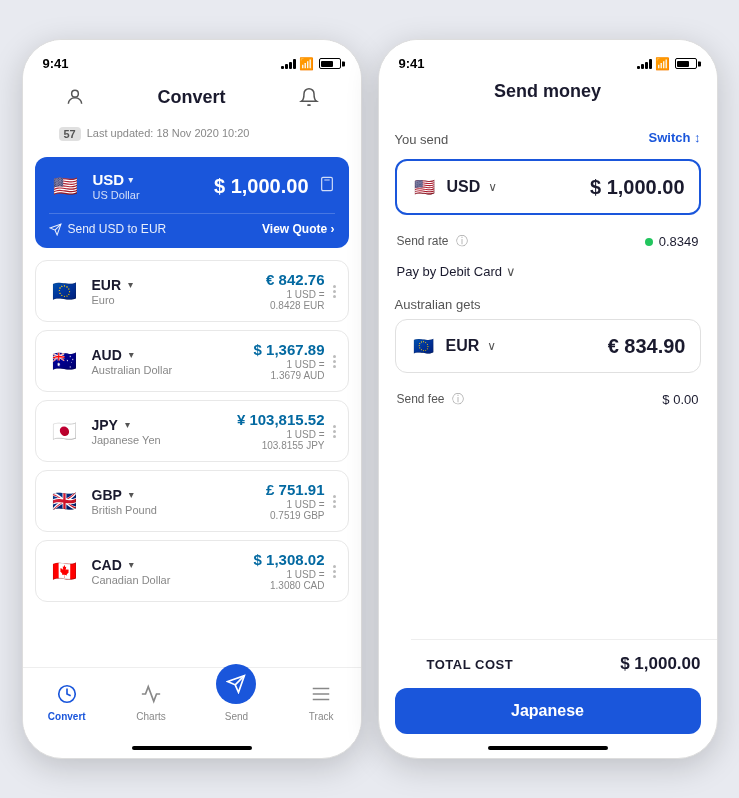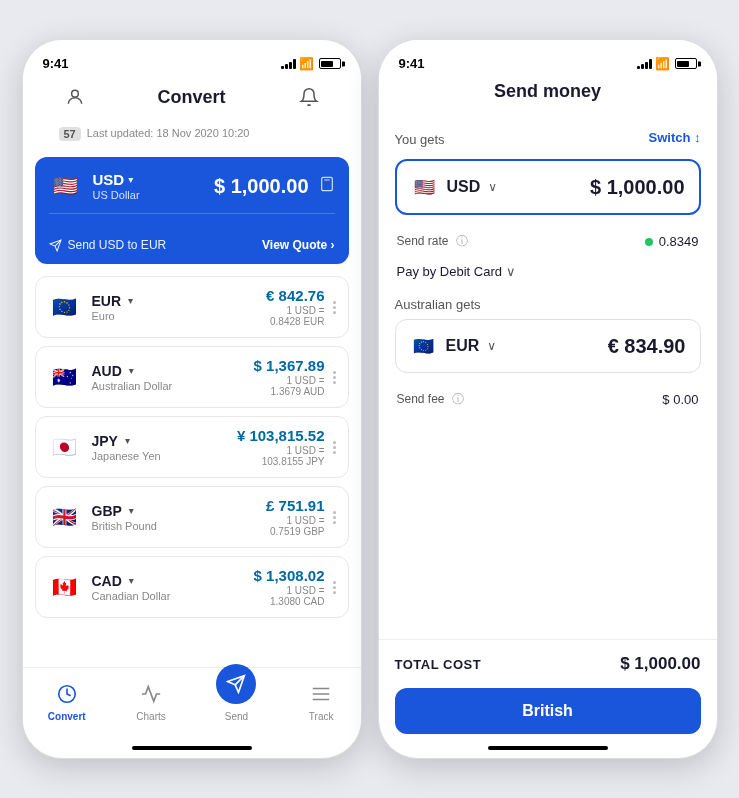--- a/index.html
+++ b/index.html
@@ -186,21 +186,21 @@
     }
     .calc-icon {
       color: rgba(255,255,255,0.8);
       font-size: 16px;
     }
     .send-usd-row {
       display: flex;
       align-items: center;
       justify-content: space-between;
       margin-top: 10px;
-      padding-top: 24px;
+      padding-top: 8px;
       border-top: 1px solid rgba(255,255,255,0.2);
     }
     .send-usd-left {
       display: flex;
       align-items: center;
       gap: 6px;
       font-size: 12px;
       color: rgba(255,255,255,0.9);
     }
     .view-quote {
@@ -399,20 +399,21 @@
       font-size: 13px;
       color: #1a1a2e;
     }
     .total-cost-bar {
       display: flex;
       justify-content: space-between;
       align-items: center;
       padding: 14px 16px;
       border-top: 1px solid #eee;
       margin-top: auto;
+      margin-left: 32px;
     }
     .total-label {
       font-size: 13px;
       font-weight: 700;
       color: #1a1a2e;
       letter-spacing: 0.5px;
     }
     .total-val {
       font-size: 17px;
       font-weight: 700;
@@ -708,21 +709,21 @@
       <div class="send-screen-header-row">
         <div style="width:32px;"></div>
         <span class="screen-title">Send money</span>
         <div style="width:32px;"></div>
       </div>
     </div>
 
     <div class="send-screen-content">
 
       <div style="display:flex;justify-content:space-between;align-items:center;margin-top:4px;margin-bottom:6px;">
-        <span class="send-section-label">You gets</span>
+        <span class="send-section-label">You send</span>
         <span class="switch-btn">
           <span>Switch ↕</span>
         </span>
       </div>
       <div class="send-amount-card">
         <div class="send-amount-row">
           <div class="send-currency-selector">
             <div class="flag-circle" style="width:28px;height:28px;font-size:17px;">🇺🇸</div>
             <span class="send-currency-code">USD</span>
             <span style="color:#555;font-size:12px;">∨</span>
@@ -767,17 +768,17 @@
           <span class="info-icon">ⓘ</span>
         </span>
         <span class="fee-val">$ 0.00</span>
       </div>
     </div>
 
     <div class="total-cost-bar">
       <span class="total-label">TOTAL COST</span>
       <span class="total-val">$ 1,000.00</span>
     </div>
-    <button class="continue-btn">British</button>
+    <button class="continue-btn">Japanese</button>
     <div class="home-indicator"></div>
   </div>
 
 </div>
 
 </body></html>

